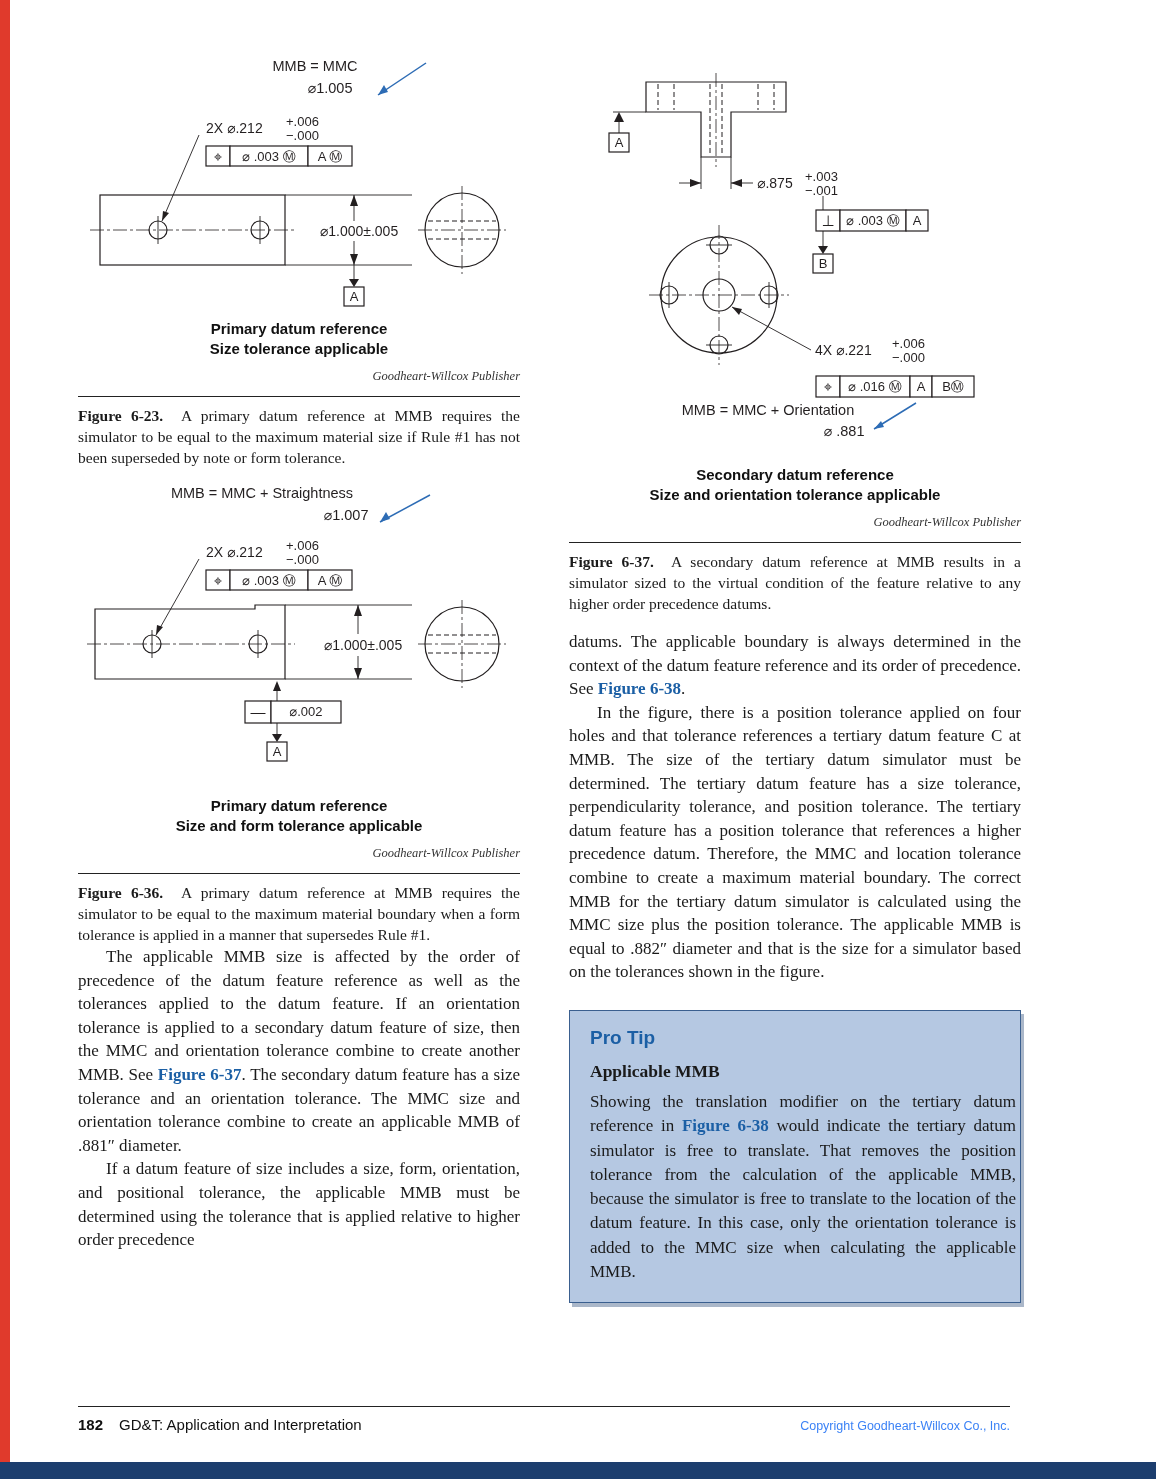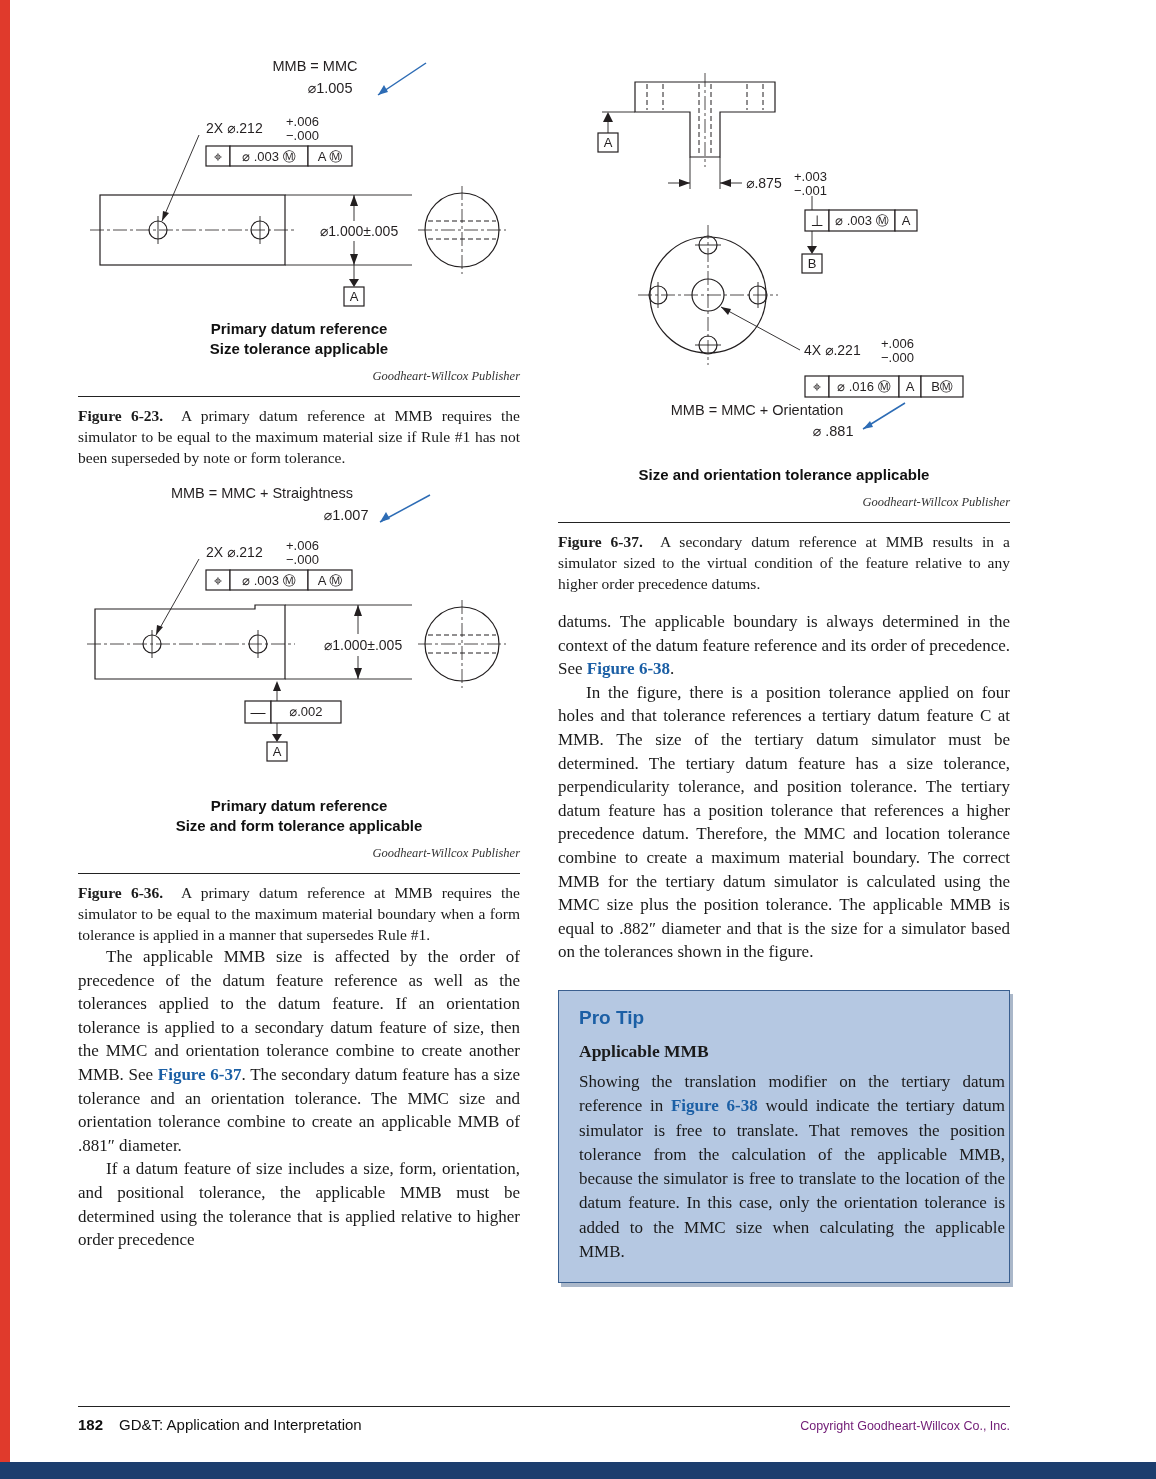--- a/index.html
+++ b/index.html
@@ -3,21 +3,21 @@
 <meta charset="utf-8">
 <style>
   * { margin:0; padding:0; box-sizing:border-box; }
   html,body { background:#ffffff; }
   body {
     width:1156px; height:1479px; position:relative; overflow:hidden;
     font-family:"Liberation Serif", serif; color:#1a1a1a;
   }
   .red-bar { position:absolute; left:0; top:0; width:10px; height:1462px; background:#e03a2c; }
   .bottom-bar { position:absolute; left:0; bottom:0; width:1156px; height:17px; background:#1c3e6e; }
-  .content { position:absolute; left:78px; top:55px; width:932px; display:flex; gap:38px; }
+  .content { position:absolute; left:78px; top:55px; width:932px; display:flex; gap:49px; }
   .col-left { width:442px; }
   .col-right { width:452px; }
   svg { display:block; }
   svg text { font-family:"Liberation Sans","DejaVu Sans",sans-serif; fill:#231f20; font-size:14px; }
   .t13 { font-size:13px; }
   .t145 { font-size:14.5px; }
   .t15 { font-size:15px; }
   .dwg { stroke:#231f20; stroke-width:1.2; fill:none; }
   .box { stroke:#231f20; stroke-width:1.2; fill:#ffffff; }
   .thin { stroke:#231f20; stroke-width:0.9; fill:none; }
@@ -43,21 +43,21 @@
   }
   .protip-heading { font-family:"Liberation Sans",sans-serif; font-weight:bold; font-size:19px;
                     color:#1b5fa5; margin-bottom:12px; }
   .protip-sub { font-size:17.5px; font-weight:bold; margin-bottom:8px; }
   .protip-body { font-size:17px; line-height:24.3px; text-align:justify; }
   .footer { position:absolute; left:78px; top:1406px; width:932px; border-top:1.5px solid #222;
             padding-top:9px; display:flex; justify-content:space-between; align-items:baseline;
             font-family:"Liberation Sans",sans-serif; }
   .footer-left { font-size:15px; color:#111; }
   .footer-left .pagenum { font-weight:bold; margin-right:16px; }
-  .footer-right { font-size:12.5px; color:#701a75; }
+  .footer-right { font-size:12.5px; color:#3b82f6; }
 </style>
 </head>
 <body>
 
 <div class="red-bar"></div>
 
 <div class="content">
 
   <div class="col-left">
 
@@ -276,20 +276,21 @@
       </g>
       <g>
         <text class="t145" text-anchor="middle" x="199" y="360">MMB = MMC + Orientation</text>
         <text class="t145" text-anchor="middle" x="275" y="381">⌀ .881</text>
         <line class="blue" x1="305" y1="374" x2="347" y2="348"></line>
         <polygon class="bluefill" points="305,374 315,372 312,366"></polygon>
       </g>
     </svg>
 
     <div class="fig-title-block">
+      <div class="fig-title">Secondary datum reference</div>
       <div class="fig-title">Size and orientation tolerance applicable</div>
     </div>
     <div class="credit">Goodheart-Willcox Publisher</div>
     <hr class="fig-rule">
     <p class="figcaption"><b>Figure 6-37.</b>&nbsp; <span>A secondary datum reference at MMB results in a simulator sized to the virtual condition of the feature relative to any higher order precedence datums.</span></p>
 
     <p class="body-p mt16"><span>datums. The applicable boundary is always determined in the context of the datum feature reference and its order of precedence. See </span><span class="figref">Figure 6-38</span><span>.</span></p>
     <p class="body-p indent">In the figure, there is a position tolerance applied on four holes and that tolerance references a tertiary datum feature C at MMB. The size of the tertiary datum simulator must be determined. The tertiary datum feature has a size tolerance, perpendicularity tolerance, and position tolerance. The tertiary datum feature has a position tolerance that references a higher precedence datum. Therefore, the MMC and location tolerance combine to create a maximum material boundary. The correct MMB for the tertiary datum simulator is calculated using the MMC size plus the position tolerance. The applicable MMB is equal to .882″ diameter and that is the size for a simulator based on the tolerances shown in the figure.</p>
 
     <div class="protip">

